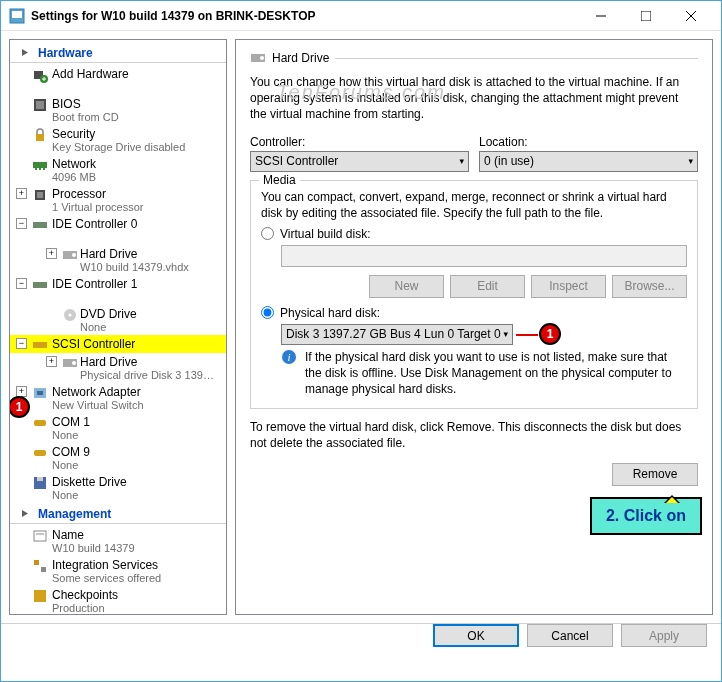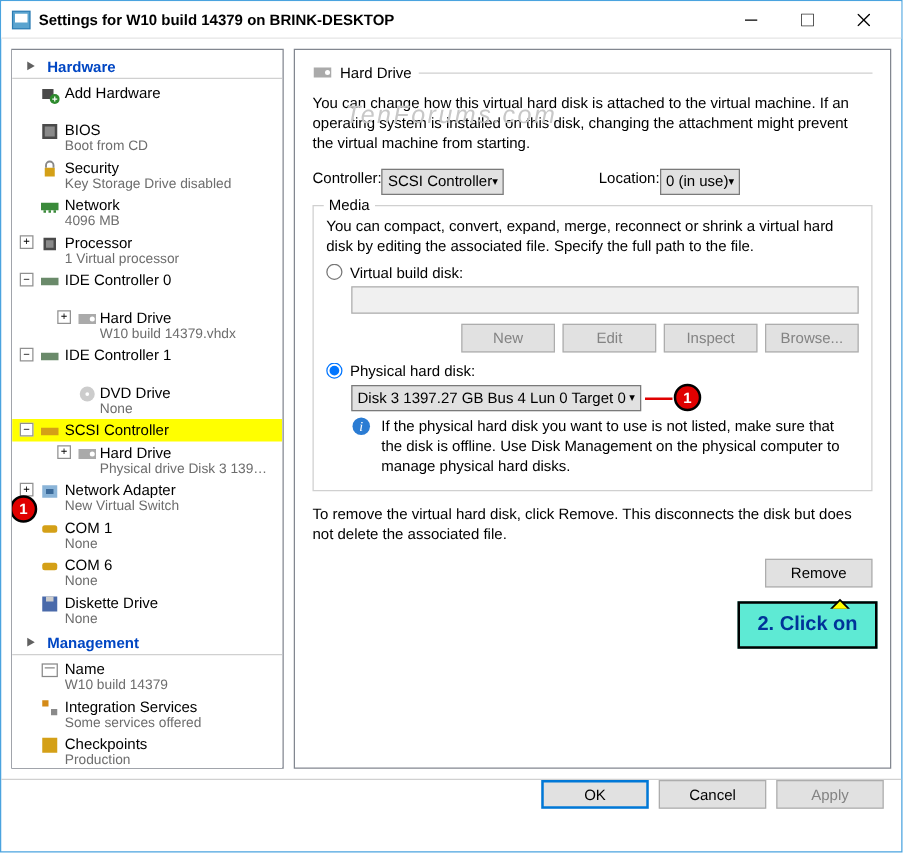--- a/index.html
+++ b/index.html
@@ -26,21 +26,21 @@
 .tree-item .label { display: block; margin-left: 22px; font-size: 12px; }
 .tree-item.child .label { margin-left: 22px; }
 .tree-item .sub { display: block; margin-left: 22px; font-size: 11px; color: #6d6d6d; white-space: nowrap; overflow: hidden; text-overflow: ellipsis; }
 .tree-item.child.indented .label, .tree-item.child.indented .sub { margin-left: 20px; }
 .group-title { display: flex; align-items: center; margin-bottom: 8px; }
 .group-title .gicon { width: 16px; height: 16px; margin-right: 6px; }
 .group-title .gtext { font-size: 12px; }
 .group-title .gline { flex: 1; height: 1px; background: #d0d0d0; margin-left: 6px; }
 .desc { font-size: 12px; margin-bottom: 12px; line-height: 1.35; }
 .form-row { display: flex; gap: 10px; margin-bottom: 8px; }
-.form-col { flex: 1; display: flex; flex-direction: row; }
+.form-col { flex: 1; display: flex; flex-direction: column; }
 .form-label { font-size: 12px; margin-bottom: 2px; }
 .select { height: 21px; border: 1px solid #7a7a7a; background: #e1e1e1; font-size: 12px; padding: 0 4px; display: flex; align-items: center; justify-content: space-between; }
 .select .caret { font-size: 9px; }
 .fieldset { border: 1px solid #d0d0d0; padding: 8px 10px 10px; margin-bottom: 10px; position: relative; }
 .fieldset .legend { position: absolute; top: -8px; left: 8px; background: #fff; padding: 0 4px; font-size: 12px; }
 .radio-row { display: flex; align-items: center; margin: 6px 0 4px; }
 .radio-row input { margin-right: 6px; }
 .text-input { width: 100%; height: 22px; border: 1px solid #adadad; background: #fff; margin: 2px 0 8px 20px; width: calc(100% - 20px); }
 .btn-row { display: flex; gap: 6px; justify-content: flex-end; margin: 4px 0 8px; }
 .btn { min-width: 75px; height: 23px; border: 1px solid #adadad; background: #e1e1e1; font-size: 12px; display: flex; align-items: center; justify-content: center; color: #838383; }
@@ -206,21 +206,21 @@
         <svg class="icon" viewBox="0 0 16 16">
             <rect x="2" y="5" width="12" height="6" rx="2" fill="#d4a017"></rect>
           </svg>
         <span class="label">COM 1</span>
         <span class="sub">None</span>
       </div>
       <div class="tree-item">
         <svg class="icon" viewBox="0 0 16 16">
             <rect x="2" y="5" width="12" height="6" rx="2" fill="#d4a017"></rect>
           </svg>
-        <span class="label">COM 6</span>
+        <span class="label">COM 9</span>
         <span class="sub">None</span>
       </div>
       <div class="tree-item">
         <svg class="icon" viewBox="0 0 16 16">
             <rect x="2" y="2" width="12" height="12" fill="#4a6aaa"></rect>
             <rect x="5" y="2" width="6" height="4" fill="#ccc"></rect>
           </svg>
         <span class="label">Diskette Drive</span>
         <span class="sub">None</span>
       </div>

